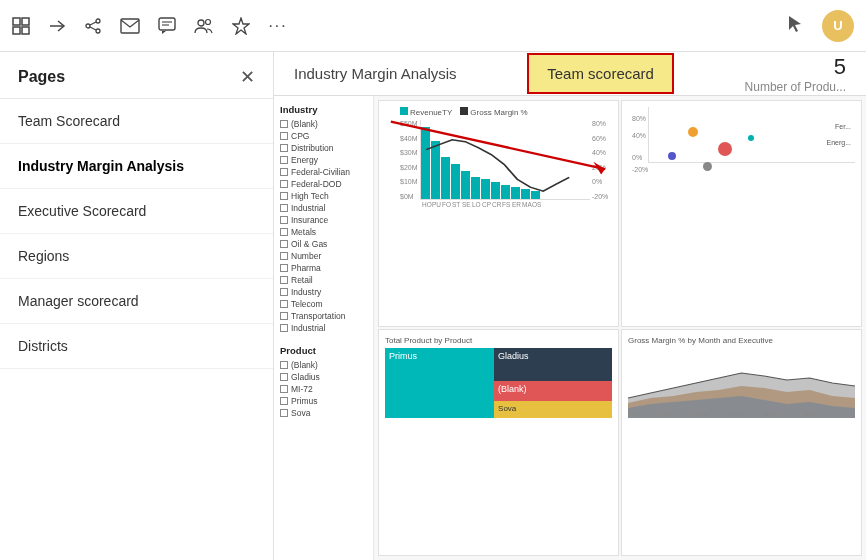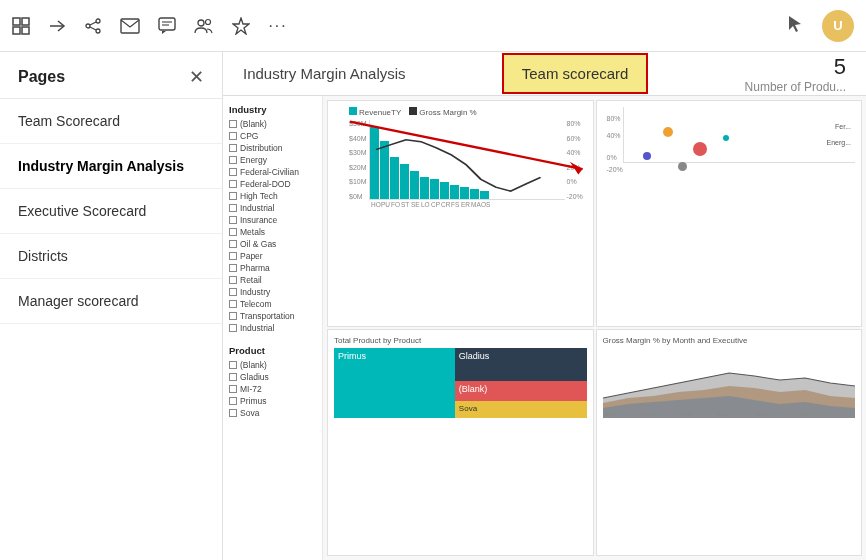--- a/index.html
+++ b/index.html
@@ -32,21 +32,21 @@
     }
 
     
     .main-layout {
       display: flex;
       height: calc(560px - 52px);
     }
 
     
     .sidebar {
-      width: 223px;
+      width: 274px;
       background: #fff;
       border-right: 1px solid #e0e0e0;
       display: flex;
       flex-direction: column;
       flex-shrink: 0;
     }
     .sidebar-header {
       display: flex;
       align-items: center;
       justify-content: space-between;
@@ -314,24 +314,27 @@
       <div class="sidebar-item team-scorecard">
         <span>Team Scorecard</span>
       </div>
       <div class="sidebar-item active">
         <span>Industry Margin Analysis</span>
       </div>
       <div class="sidebar-item">
         <span>Executive Scorecard</span>
       </div>
       <div class="sidebar-item">
-        <span>Districts</span>
+        <span>Regions</span>
       </div>
       <div class="sidebar-item">
         <span>Manager scorecard</span>
+      </div>
+      <div class="sidebar-item">
+        <span>Districts</span>
       </div>
     </div>
   </div>
 
   <div class="content-area">
 
     <div class="dashboard-header">
       <span class="dashboard-page-title">Industry Margin Analysis</span>
       <div class="team-scorecard-box">Team scorecard</div>
       <div class="dashboard-number">
@@ -383,21 +386,21 @@
         <div class="panel-item">
             <div class="checkbox"></div>
             <span>Metals</span>
           </div>
         <div class="panel-item">
             <div class="checkbox"></div>
             <span>Oil &amp; Gas</span>
           </div>
         <div class="panel-item">
             <div class="checkbox"></div>
-            <span>Paper</span>
+            <span>Number</span>
           </div>
         <div class="panel-item">
             <div class="checkbox"></div>
             <span>Pharma</span>
           </div>
         <div class="panel-item">
             <div class="checkbox"></div>
             <span>Retail</span>
           </div>
         <div class="panel-item">

